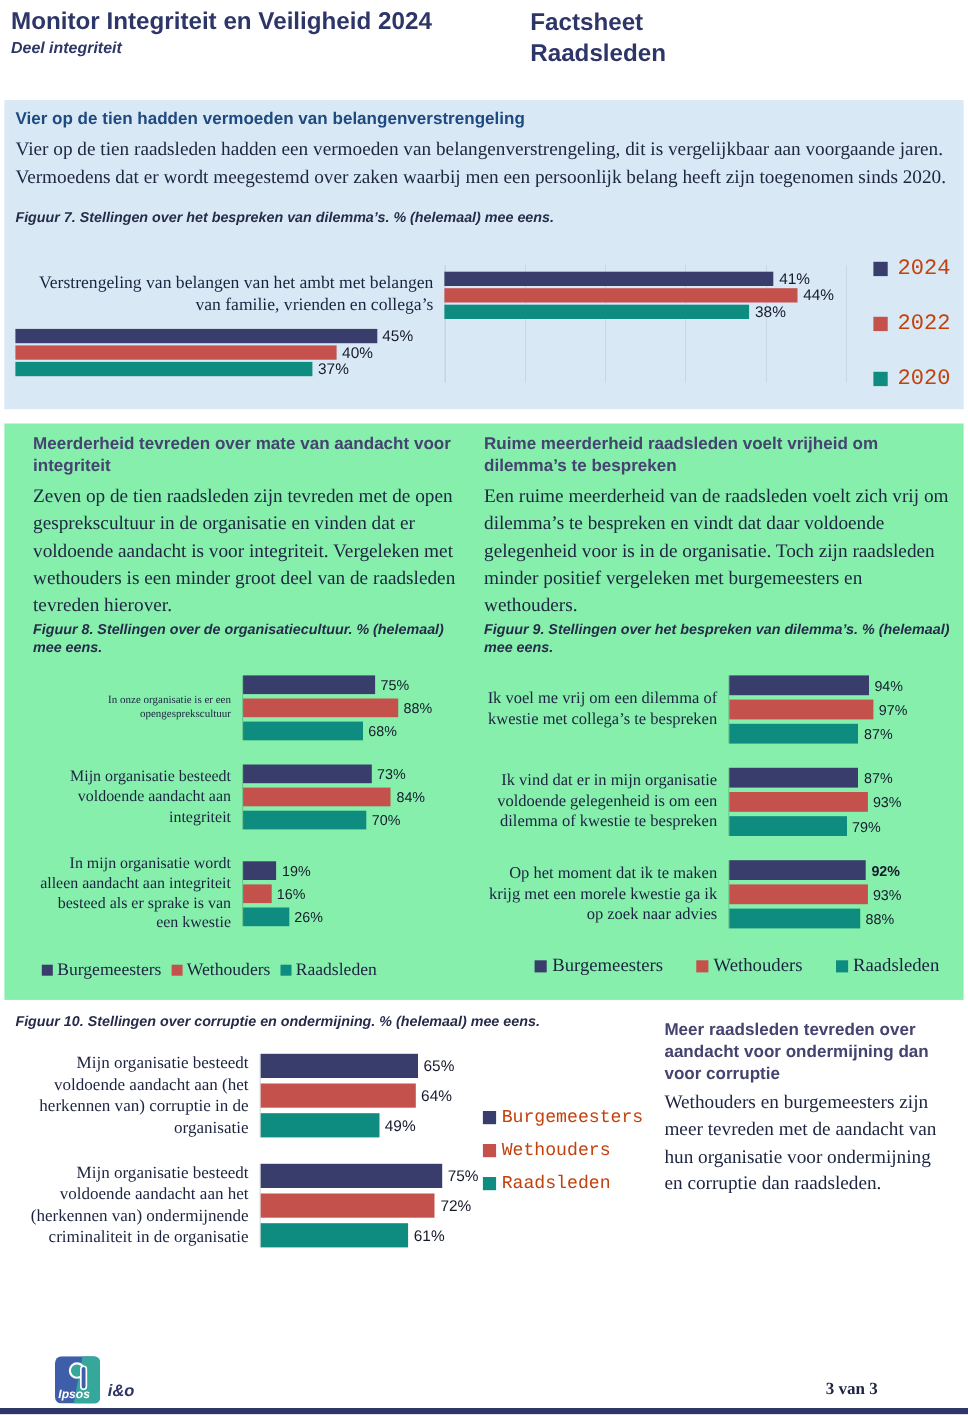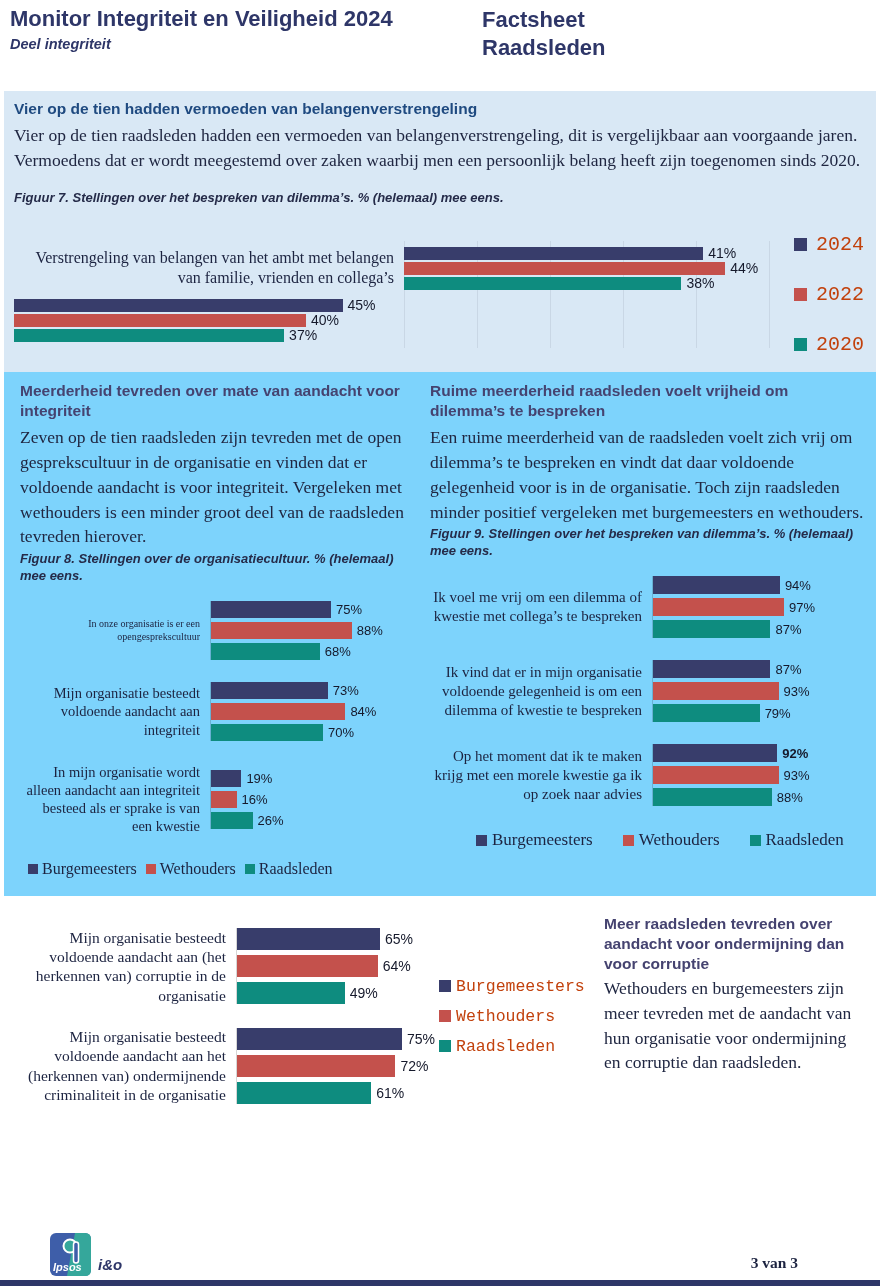--- a/index.html
+++ b/index.html
@@ -7,21 +7,21 @@
         font-family:"Liberation Sans",sans-serif;box-sizing:border-box;}
   
   .hdr{display:flex;padding:6px 10px 0 10px;}
   .hdr .left{width:472px;}
   .hdr-title{font-size:22px;font-weight:bold;color:#2e3668;line-height:1.15;}
   .hdr-sub{font-size:14.5px;font-weight:bold;font-style:italic;color:#2e3668;margin-top:5px;}
   .hdr .right{font-size:22px;font-weight:bold;color:#2e3668;line-height:1.25;}
   
   .band{margin:0 4px;box-sizing:border-box;}
   .band.blue{background:#d9e8f5;margin-top:30px;padding:8px 10px 16px 10px;}
-  .band.pink{background:#7dd3fc;padding:9px 10px 18px 16px;}
+  .band.pink{background:#86efac;margin-top:13px;padding:9px 10px 18px 26px;}
   .band.white{margin-top:12px;padding:0 10px;}
   .sec-head{font-size:15.5px;font-weight:bold;line-height:1.3;}
   .sec-head.blue-h{color:#1f4a80;}
   .sec-head.violet-h{color:#454370;}
   .body-txt{font-family:"Liberation Serif",serif;font-size:17.5px;color:#202742;
             line-height:1.42;margin-top:4px;}
   .fig-cap{font-size:13px;font-weight:bold;font-style:italic;color:#252b49;line-height:1.3;}
   .blue .fig-cap{margin-top:17px;}
   
   .chart-rows{position:relative;}
@@ -293,20 +293,21 @@
               <span>Raadsleden</span>
             </div>
           </div>
       </div>
     </div>
   </div>
 
   <div class="band white">
     <div class="bot-grid">
       <div>
+        <div class="fig-cap">Figuur 10. Stellingen over corruptie en ondermijning. % (helemaal) mee eens.</div>
         <div class="fig10wrap">
           <div class="chart-rows">
               <div class="cgroup" style="margin-bottom: 22px;">
                 <div class="clabel" style="width: 222px; font-size: 15.5px;">Mijn organisatie besteedt voldoende aandacht aan (het herkennen van) corruptie in de organisatie</div>
                 <div class="cbars axis">
                   <div class="crow" style="height: 22px;">
                     <div class="cbar" style="width: 143px; height: 100%; background: rgb(56, 61, 107);"></div>
                     <span class="cval" style="font-size: 14px;">65%</span>
                   </div>
                   <div class="crow" style="height: 22px; margin-top: 5px;">

